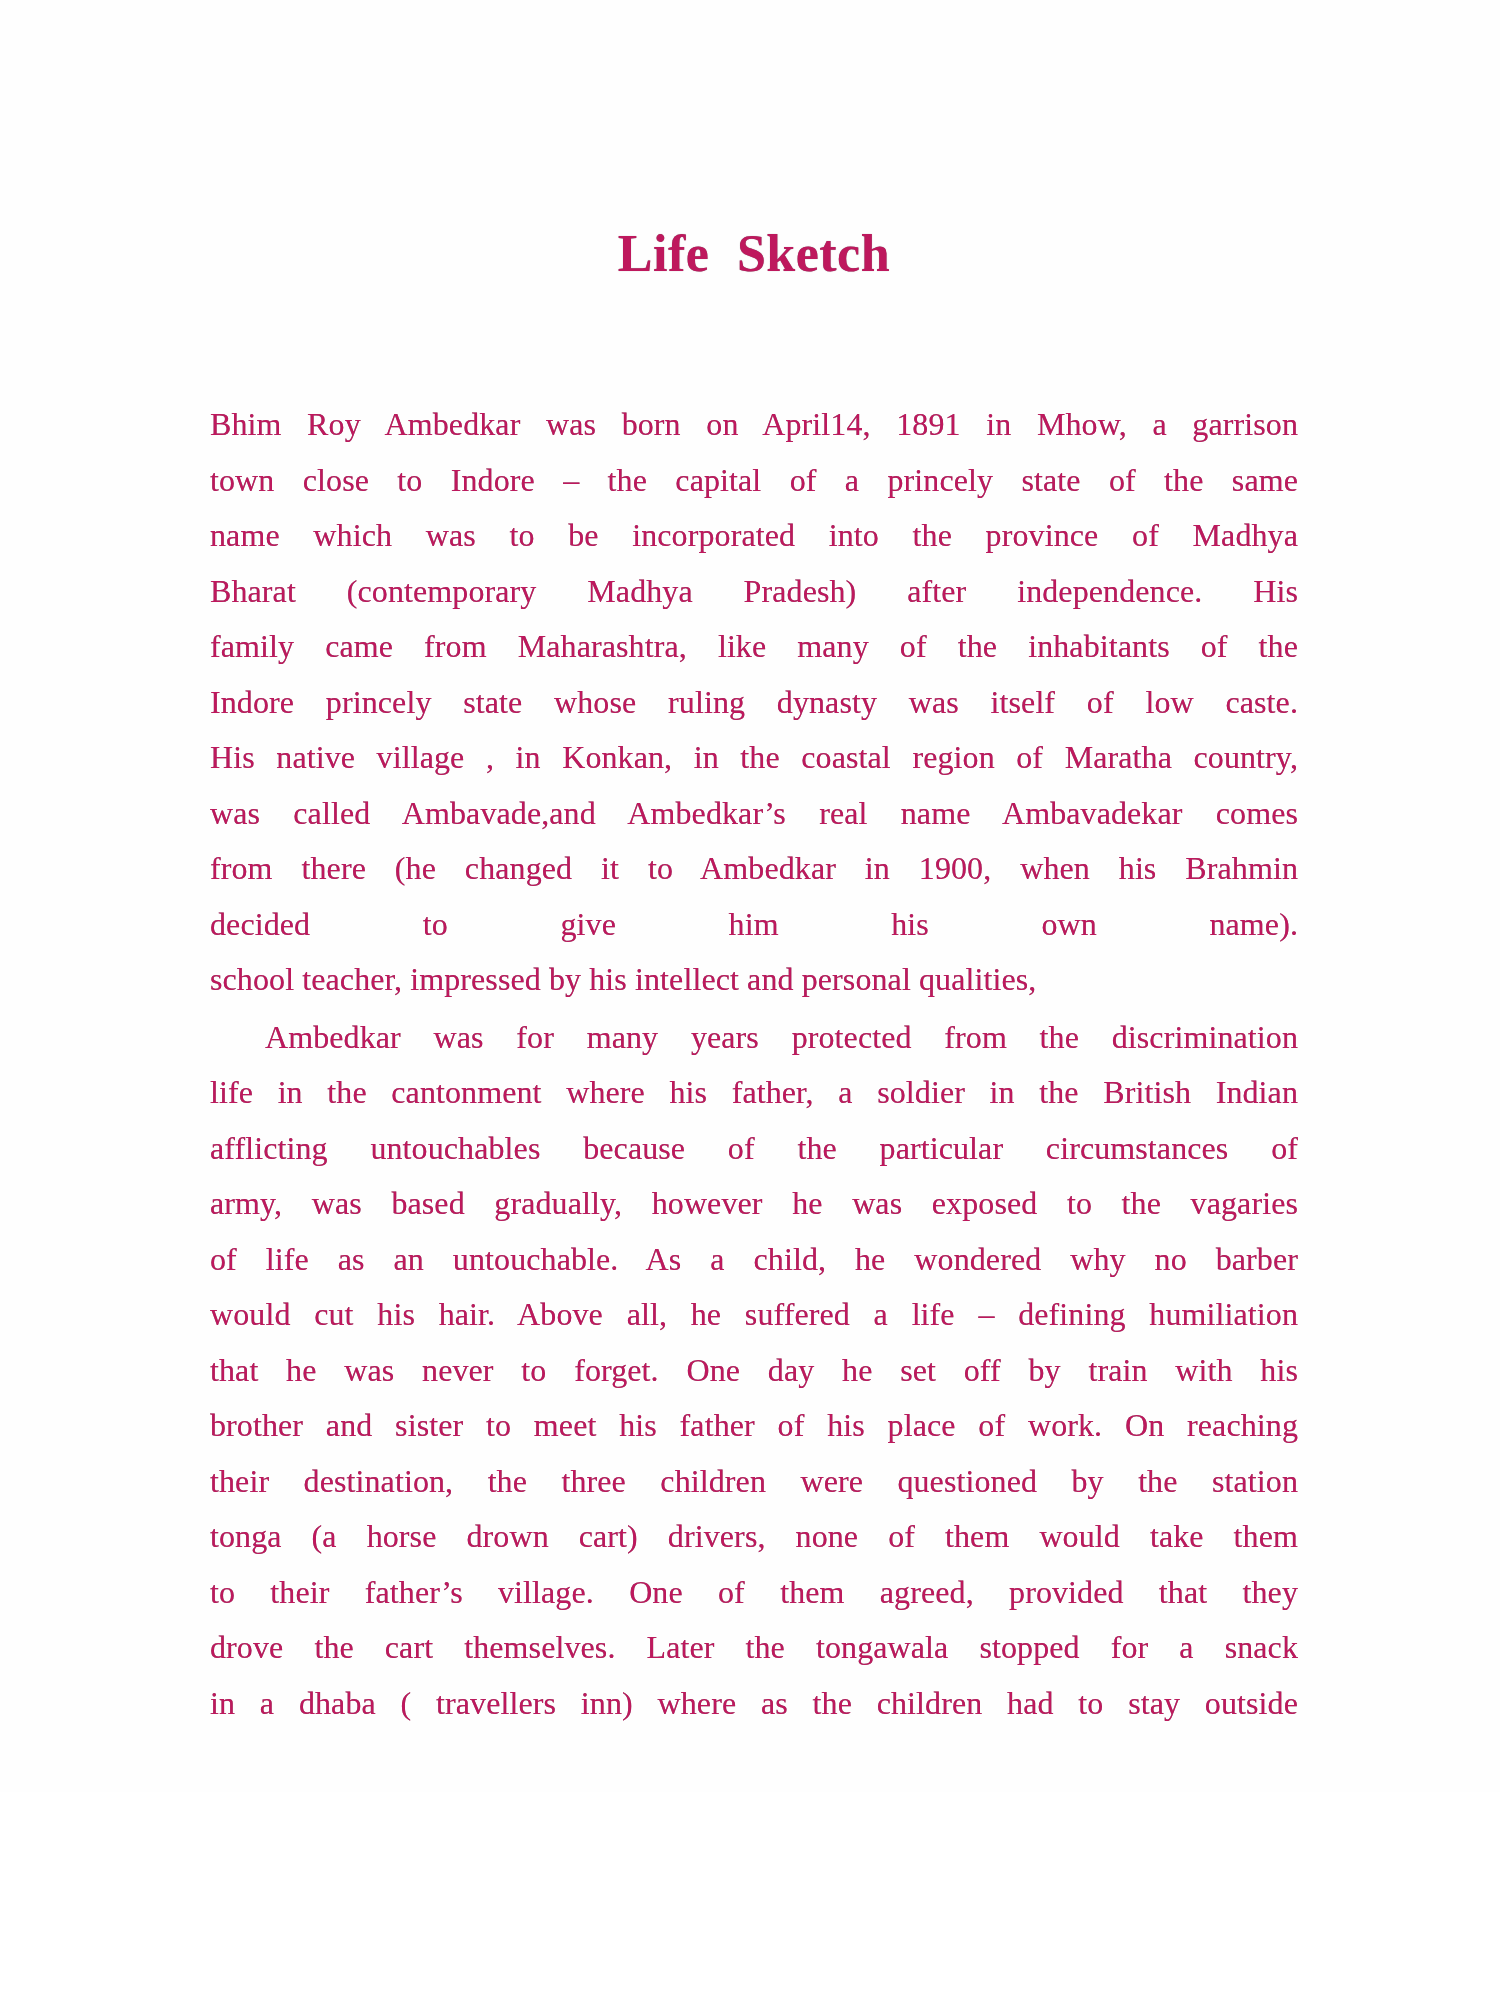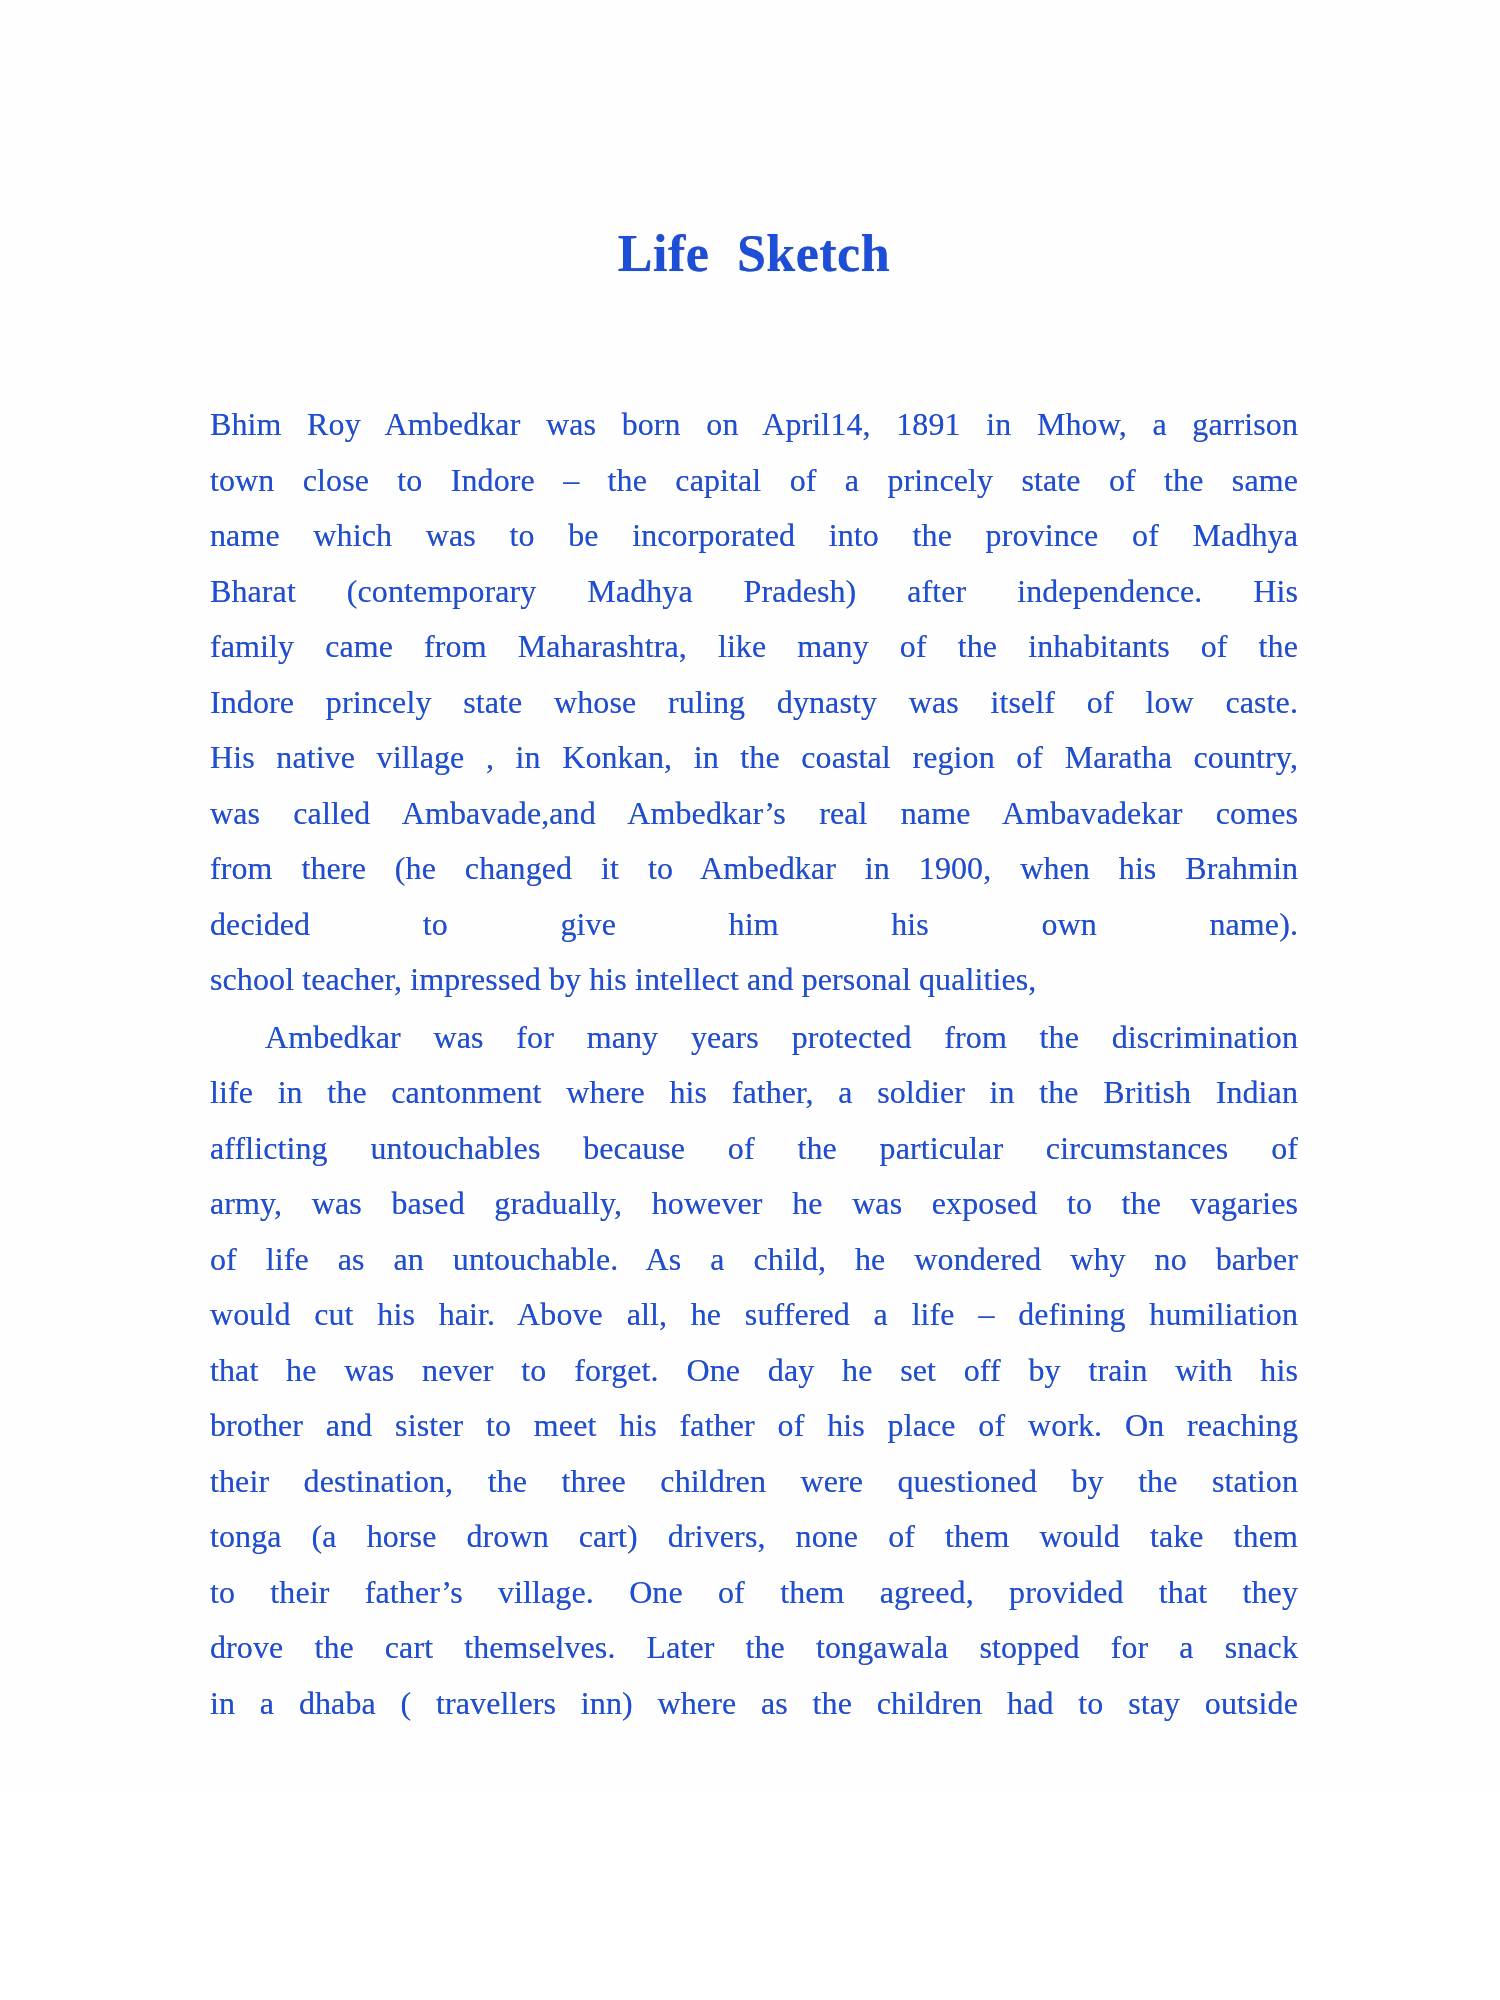--- a/index.html
+++ b/index.html
@@ -6,21 +6,21 @@
     margin: 0;
     padding: 0;
     background: #ffffff;
   }
   .page {
     position: relative;
     width: 1500px;
     height: 1792px;
     background: #fefefe;
     font-family: "Liberation Serif", "DejaVu Serif", serif;
-    color: #1d4ed8;
+    color: #be185d;
     overflow: hidden;
   }
   .title {
     position: absolute;
     top: 219px;
     left: 208px;
     width: 1092px;
     margin: 0;
     text-align: center;
     font-size: 52px;

